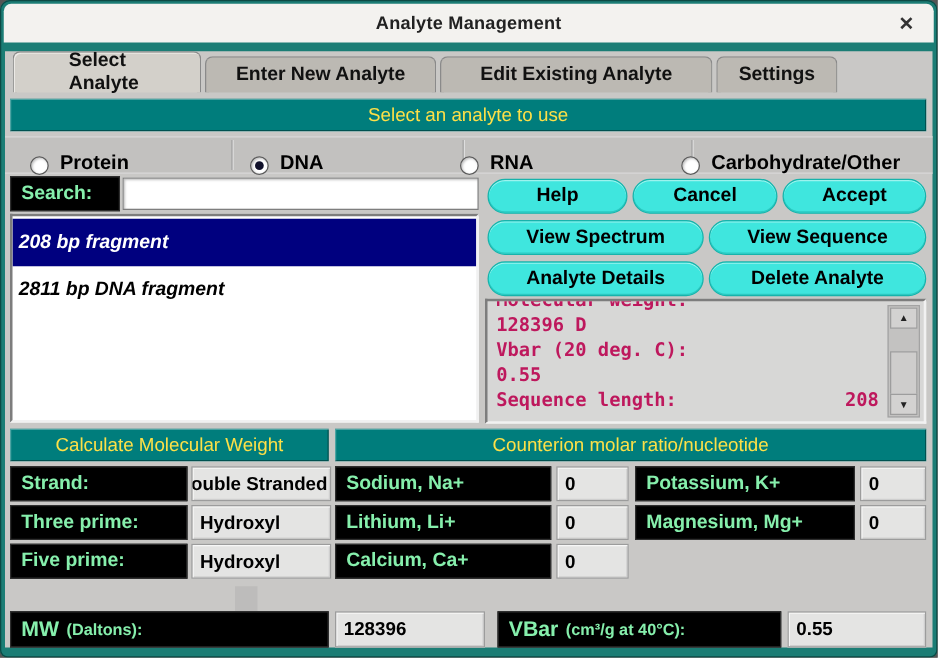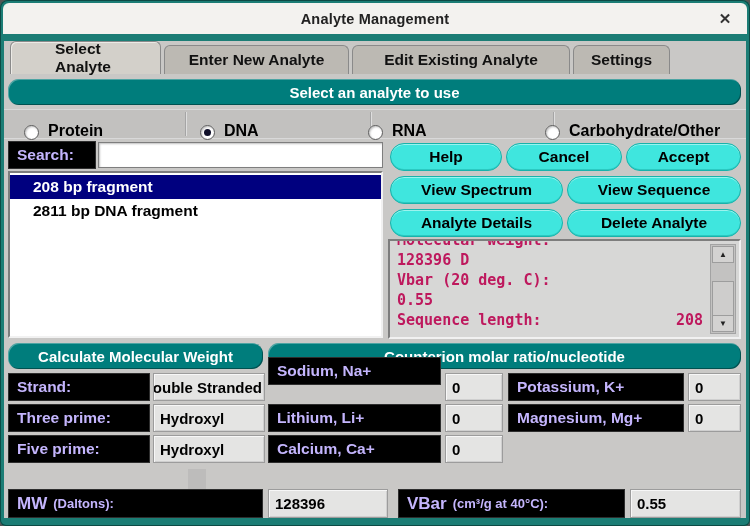--- a/index.html
+++ b/index.html
@@ -38,25 +38,24 @@
     display:flex; align-items:center; justify-content:center;
     font-size:15.5px; font-weight:bold; color:#111;
   }
   .tab.active {
     height:33px; background:#d3d0ca; z-index:2;
     box-shadow: inset 1px 1px 0 #eceae6;
   }
 
   
   .teal-bar {
-    position:absolute; background:#007d7c; color:#ffffff;
-    font-weight:bold; font-size:15px;
+    position:absolute; background:#007d7c; color:#fde047;
+    font-weight:normal; font-size:15px;
     display:flex; align-items:center; justify-content:center;
     box-shadow: inset 1px 1px 0 rgba(255,255,255,.3), inset -1px -1px 0 rgba(0,0,0,.35);
-    border-radius: 11px;
   }
 
   
   .radio-row {
     position:absolute; left:0; right:0; top:68px; height:30px;
     background:#c2c1bf; border-top:1px solid #d9d9d9; border-bottom:1px solid #d9d9d9;
   }
   .vsep { position:absolute; top:2px; bottom:2px; width:1px; background:#a5a5a5; box-shadow:1px 0 0 #dedede; }
   .radio-cell { position:absolute; top:0; height:30px; display:flex; align-items:flex-end; gap:9px; cursor:default; }
   .radio-circle {
@@ -66,21 +65,21 @@
     position:relative; flex:0 0 auto;
   }
   .radio-cell.selected .radio-circle::after {
     content:""; position:absolute; left:3px; top:3px; width:7px; height:7px;
     border-radius:50%; background:#10102a;
   }
   .radio-label { font-size:16px; font-weight:bold; color:#000; }
 
   
   .black-label {
-    position:absolute; background:#000; color:#c4b5fd;
+    position:absolute; background:#000; color:#86efac;
     font-size:15.5px; font-weight:bold;
     display:flex; align-items:center; padding-left:8px;
     border:1px solid #2e2e2e;
   }
   .val-field {
     position:absolute; background:#e4e4e3; color:#000;
     font-size:15px; font-weight:bold;
     display:flex; align-items:center; padding-left:6px;
     border:1px solid #9c9c9c;
     box-shadow: inset 1px 1px 0 #f7f7f7, inset -1px -1px 0 #cfcfcf;
@@ -106,22 +105,22 @@
   }
 
   
   .analyte-list {
     position:absolute; left:4px; top:130px; width:375px; height:167px;
     background:#fff;
     border:2px solid; border-color:#7d7d7d #f1f1f1 #f1f1f1 #7d7d7d;
     padding-top:2px; overflow:hidden;
   }
   .list-item {
-    height:24px; display:flex; align-items:center; padding-left:23px;
-    font-size:15.5px; font-weight:bold; color:#000; cursor:default;
+    height:38px; display:flex; align-items:center; padding-left:5px;
+    font-size:15.5px; font-weight:bold; color:#000; cursor:default;font-style:italic;
   }
   .list-item.selected { background:#00007f; color:#fff; }
 
   
   .info-panel {
     position:absolute; left:384px; top:198px; width:353px; height:100px;
     background:#d7d7d6;
     border:2px solid; border-color:#7d7d7d #f1f1f1 #f1f1f1 #7d7d7d;
     overflow:hidden;
   }
@@ -231,21 +230,21 @@
         <div class="sb-thumb"></div>
         <div class="sb-btn sb-down">▼</div>
       </div>
     </div>
 
     <div class="teal-bar" style="left:4px; top:302px; width:255px; height:26px;">Calculate Molecular Weight</div>
     <div class="teal-bar" style="left:264px; top:302px; width:473px; height:26px;">Counterion molar ratio/nucleotide</div>
 
     <div class="black-label" style="left:4px; top:332px; width:142px; height:28px;">Strand:</div>
     <div class="val-field val-clip-left" style="left:149px; top:332px; width:112px; height:28px;">Double Stranded</div>
-    <div class="black-label" style="left:264px; top:316px; width:173px; height:28px;">Sodium, Na+</div>
+    <div class="black-label" style="left:264px; top:332px; width:173px; height:28px;">Sodium, Na+</div>
     <div class="val-field" style="left:441px; top:332px; width:58px; height:28px;">0</div>
     <div class="black-label" style="left:504px; top:332px; width:176px; height:28px;">Potassium, K+</div>
     <div class="val-field" style="left:684px; top:332px; width:53px; height:28px;">0</div>
 
     <div class="black-label" style="left:4px; top:363px; width:142px; height:28px;">Three prime:</div>
     <div class="val-field" style="left:149px; top:363px; width:112px; height:28px;">Hydroxyl</div>
     <div class="black-label" style="left:264px; top:363px; width:173px; height:28px;">Lithium, Li+</div>
     <div class="val-field" style="left:441px; top:363px; width:58px; height:28px;">0</div>
     <div class="black-label" style="left:504px; top:363px; width:176px; height:28px;">Magnesium, Mg+</div>
     <div class="val-field" style="left:684px; top:363px; width:53px; height:28px;">0</div>

